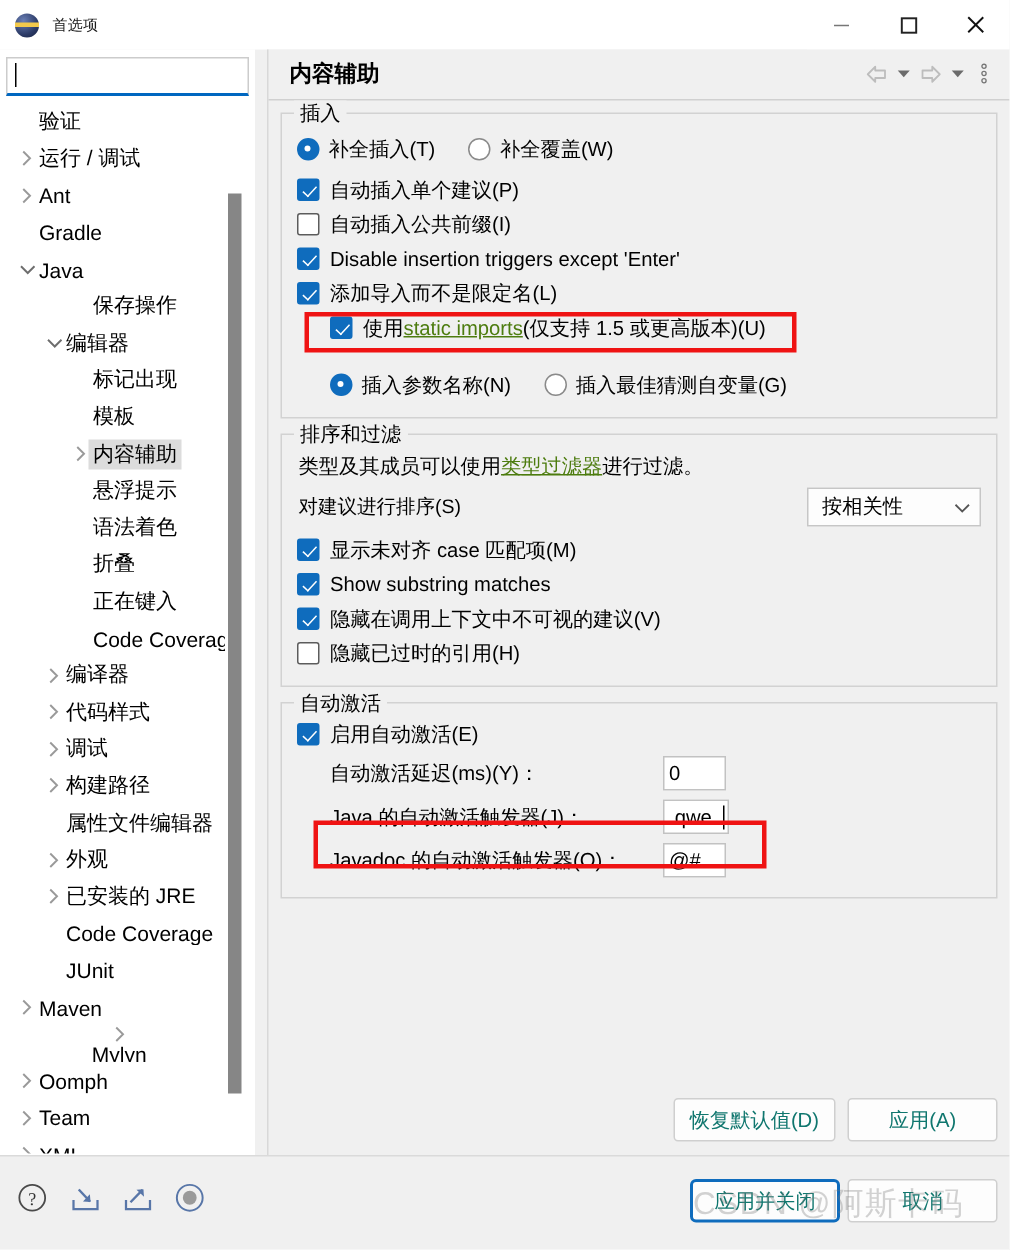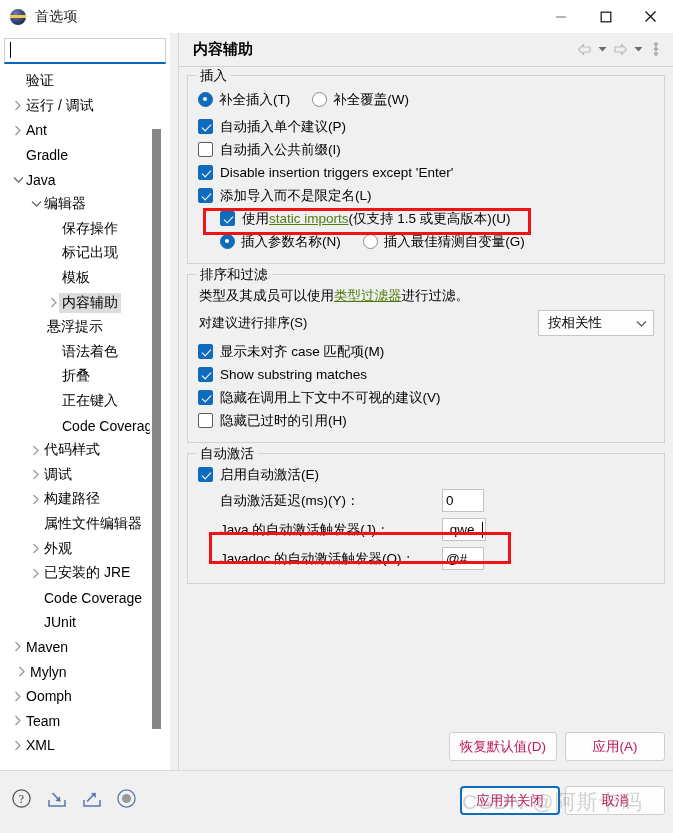--- a/index.html
+++ b/index.html
@@ -43,21 +43,21 @@
     position: relative;
     flex: none;
   }
   .app-icon::after {
     content: "";
     position: absolute;
     left: 0; right: 0; top: 6px; height: 3px;
     background: #f2c94c;
   }
   .title-text {
-    font-size: 14px;
+    font-size: 10px;
     color: #1a1a1a;
     letter-spacing: .2px;
   }
   .win-btns { display: flex; height: 33px; }
   .win-btn {
     width: 45px; height: 33px;
     display: flex; align-items: center; justify-content: center;
     background: #ffffff;
   }
   .win-btn svg { display: block; }
@@ -191,21 +191,21 @@
   }
 
   .row {
     display: flex;
     align-items: center;
     min-height: 23px;
     font-size: 13.5px;
     white-space: nowrap;
   }
   .row.indent1 { padding-left: 22px; }
-  .row.indent2 { padding-left: 22px; }
+  .row.indent2 { padding-left: 22px; margin-top: 15px; }
 
   
   .cb {
     width: 15px; height: 15px;
     border: 1px solid #5c5c5c;
     background: #fff;
     border-radius: 2px;
     flex: none;
     margin-right: 7px;
     position: relative;
@@ -325,21 +325,21 @@
   }
   .btn {
     min-width: 100px; height: 29px;
     background: #fdfdfd;
     border: 1px solid #cfcfcf;
     border-radius: 3px;
     font-size: 13.5px;
     display: flex;
     align-items: center;
     justify-content: center;
-    color: #be185d;
+    color: #0f766e;
     white-space: nowrap;
     padding: 0 10px;
   }
 
   .footer {
     position: absolute;
     left: 0; top: 770px;
     width: 673px; height: 63px;
     background: #f0f0f0;
     border-top: 1px solid #dadada;
@@ -438,50 +438,50 @@
             <span class="tree-label">Gradle</span>
           </div>
           <div class="tree-item" style="padding-left: 10px;">
             <span class="twisty">
               <svg width="11" height="8" viewBox="0 0 11 8">
                 <path d="M1 1.5 L5.5 6 L10 1.5" fill="none" stroke="#6e6e6e" stroke-width="1.3"></path>
               </svg>
             </span>
             <span class="tree-label">Java</span>
           </div>
+          <div class="tree-item" style="padding-left: 46px;">
+            <span class="twisty empty"></span>
+            <span class="tree-label">保存操作</span>
+          </div>
           <div class="tree-item" style="padding-left: 28px;">
             <span class="twisty">
               <svg width="11" height="8" viewBox="0 0 11 8">
                 <path d="M1 1.5 L5.5 6 L10 1.5" fill="none" stroke="#6e6e6e" stroke-width="1.3"></path>
               </svg>
             </span>
             <span class="tree-label">编辑器</span>
           </div>
           <div class="tree-item" style="padding-left: 46px;">
             <span class="twisty empty"></span>
-            <span class="tree-label">保存操作</span>
+            <span class="tree-label">标记出现</span>
           </div>
           <div class="tree-item" style="padding-left: 46px;">
             <span class="twisty empty"></span>
-            <span class="tree-label">标记出现</span>
+            <span class="tree-label">模板</span>
+          </div>
+          <div class="tree-item selected" style="padding-left: 46px;">
+            <span class="twisty">
+              <svg width="8" height="11" viewBox="0 0 8 11">
+                <path d="M1.5 1 L6 5.5 L1.5 10" fill="none" stroke="#9a9a9a" stroke-width="1.3"></path>
+              </svg>
+            </span>
+            <span class="tree-label">内容辅助</span>
           </div>
           <div class="tree-item" style="padding-left: 46px;">
             <span class="twisty empty"></span>
-            <span class="tree-label">模板</span>
-          </div>
-          <div class="tree-item selected" style="padding-left: 46px;">
-            <span class="twisty">
-              <svg width="8" height="11" viewBox="0 0 8 11">
-                <path d="M1.5 1 L6 5.5 L1.5 10" fill="none" stroke="#9a9a9a" stroke-width="1.3"></path>
-              </svg>
-            </span>
-            <span class="tree-label">内容辅助</span>
-          </div>
-          <div class="tree-item" style="padding-left: 31px;">
-            <span class="twisty empty"></span>
             <span class="tree-label">悬浮提示</span>
           </div>
           <div class="tree-item" style="padding-left: 46px;">
             <span class="twisty empty"></span>
             <span class="tree-label">语法着色</span>
           </div>
           <div class="tree-item" style="padding-left: 46px;">
             <span class="twisty empty"></span>
             <span class="tree-label">折叠</span>
           </div>
@@ -492,20 +492,28 @@
           <div class="tree-item" style="padding-left: 46px;">
             <span class="twisty empty"></span>
             <span class="tree-label">Code Coverage</span>
           </div>
           <div class="tree-item" style="padding-left: 28px;">
             <span class="twisty">
               <svg width="8" height="11" viewBox="0 0 8 11">
                 <path d="M1.5 1 L6 5.5 L1.5 10" fill="none" stroke="#9a9a9a" stroke-width="1.3"></path>
               </svg>
             </span>
+            <span class="tree-label">编译器</span>
+          </div>
+          <div class="tree-item" style="padding-left: 28px;">
+            <span class="twisty">
+              <svg width="8" height="11" viewBox="0 0 8 11">
+                <path d="M1.5 1 L6 5.5 L1.5 10" fill="none" stroke="#9a9a9a" stroke-width="1.3"></path>
+              </svg>
+            </span>
             <span class="tree-label">代码样式</span>
           </div>
           <div class="tree-item" style="padding-left: 28px;">
             <span class="twisty">
               <svg width="8" height="11" viewBox="0 0 8 11">
                 <path d="M1.5 1 L6 5.5 L1.5 10" fill="none" stroke="#9a9a9a" stroke-width="1.3"></path>
               </svg>
             </span>
             <span class="tree-label">调试</span>
           </div>
@@ -546,21 +554,21 @@
             <span class="tree-label">JUnit</span>
           </div>
           <div class="tree-item" style="padding-left: 10px;">
             <span class="twisty">
               <svg width="8" height="11" viewBox="0 0 8 11">
                 <path d="M1.5 1 L6 5.5 L1.5 10" fill="none" stroke="#9a9a9a" stroke-width="1.3"></path>
               </svg>
             </span>
             <span class="tree-label">Maven</span>
           </div>
-          <div class="tree-item" style="padding-left: 14px;">
+          <div class="tree-item" style="padding-left: 4px; flex-direction: column;">
             <span class="twisty">
               <svg width="8" height="11" viewBox="0 0 8 11">
                 <path d="M1.5 1 L6 5.5 L1.5 10" fill="none" stroke="#9a9a9a" stroke-width="1.3"></path>
               </svg>
             </span>
             <span class="tree-label">Mylyn</span>
           </div>
           <div class="tree-item" style="padding-left: 10px;">
             <span class="twisty">
               <svg width="8" height="11" viewBox="0 0 8 11">

